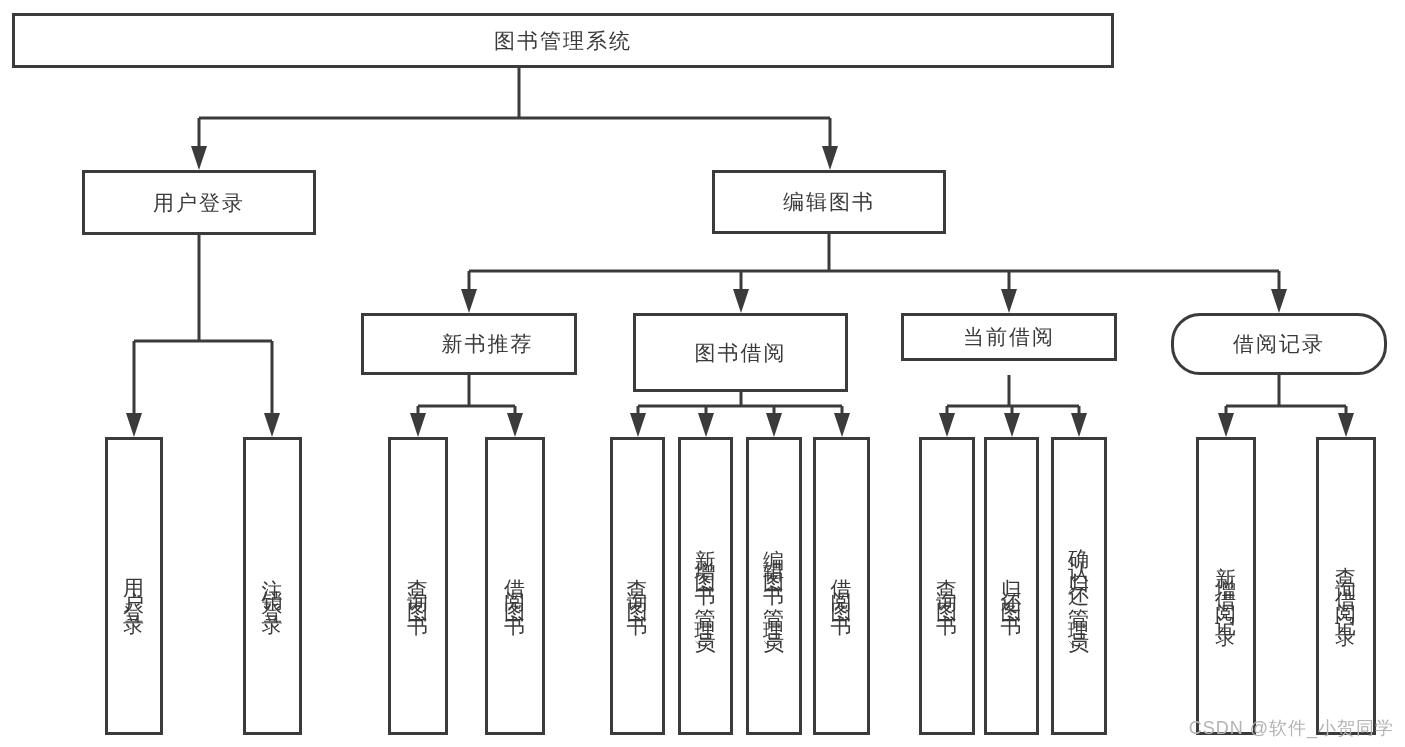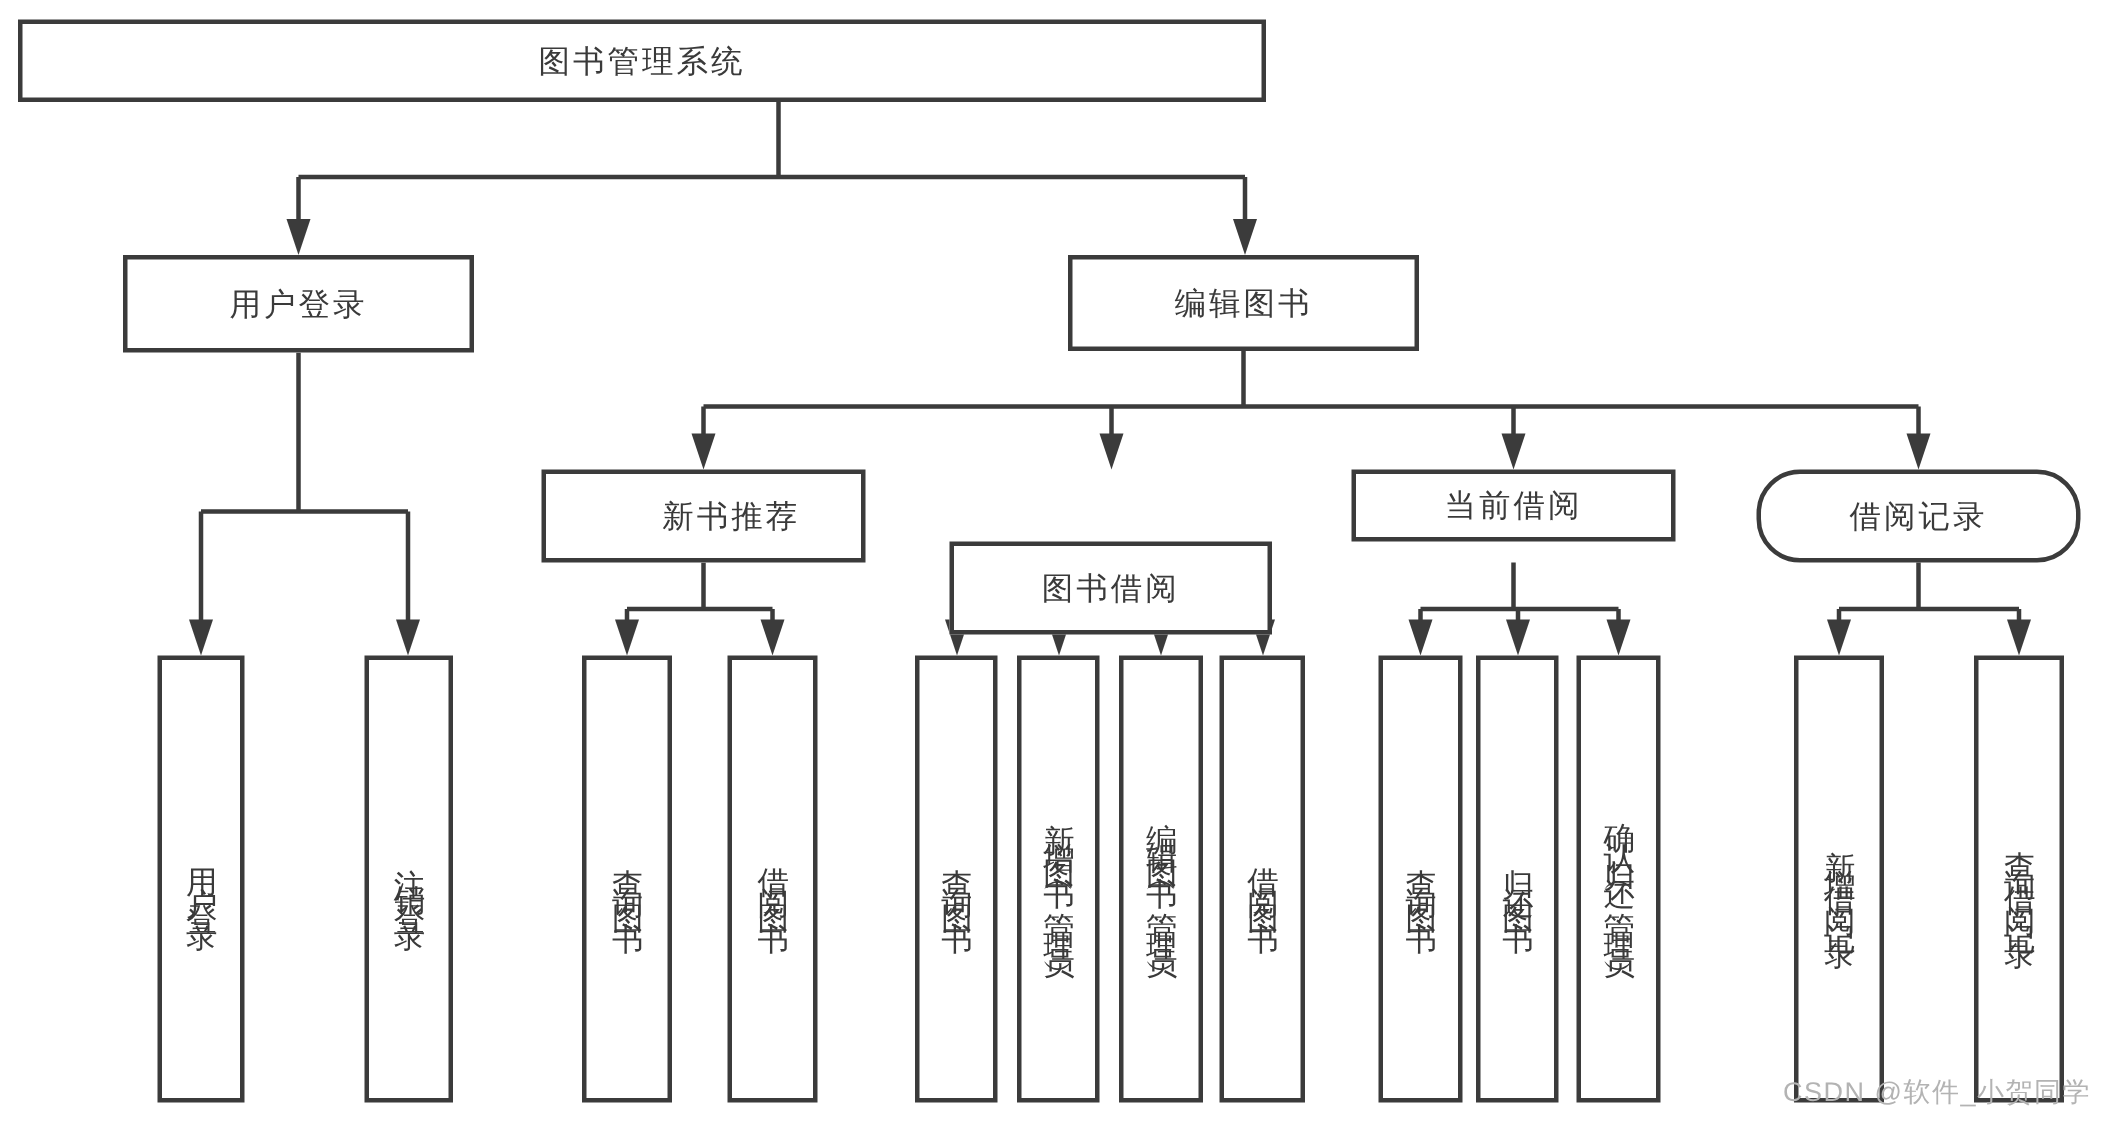--- a/index.html
+++ b/index.html
@@ -88,35 +88,35 @@
       <polygon points="766,413 782,413 774,437"></polygon>
       <polygon points="834,413 850,413 842,437"></polygon>
       <polygon points="939,413 955,413 947,437"></polygon>
       <polygon points="1004,413 1020,413 1012,437"></polygon>
       <polygon points="1071,413 1087,413 1079,437"></polygon>
       <polygon points="1218,413 1234,413 1226,437"></polygon>
       <polygon points="1338,413 1354,413 1346,437"></polygon>
     </g>
   </svg>
 
-  <div class="node" style="left:12px; top:13px; width:832px; height:55px;">
+  <div class="node" style="left:12px; top:13px; width:1102px; height:55px;">
     <span class="lbl">图书管理系统</span>
   </div>
 
   <div class="node" style="left:82px; top:170px; width:234px; height:65px;">
     <span class="lbl">用户登录</span>
   </div>
   <div class="node" style="left:712px; top:170px; width:234px; height:64px;">
     <span class="lbl">编辑图书</span>
   </div>
 
   <div class="node" style="left:361px; top:313px; width:216px; height:62px;padding-left:37px;">
     <span class="lbl">新书推荐</span>
   </div>
-  <div class="node" style="left:633px; top:313px; width:215px; height:62px;margin-top:48px;">
+  <div class="node" style="left:633px; top:313px; width:215px; height:79px;">
     <span class="lbl">图书借阅</span>
   </div>
   <div class="node" style="left:901px; top:313px; width:216px; height:48px;text-align:center;">
     <span class="lbl">当前借阅</span>
   </div>
   <div class="node" style="left:1171px; top:313px; width:216px; height:62px;border-radius:29px;">
     <span class="lbl">借阅记录</span>
   </div>
 
   <div class="node v" style="left:105px; top:437px; width:58px; height:298px;">

